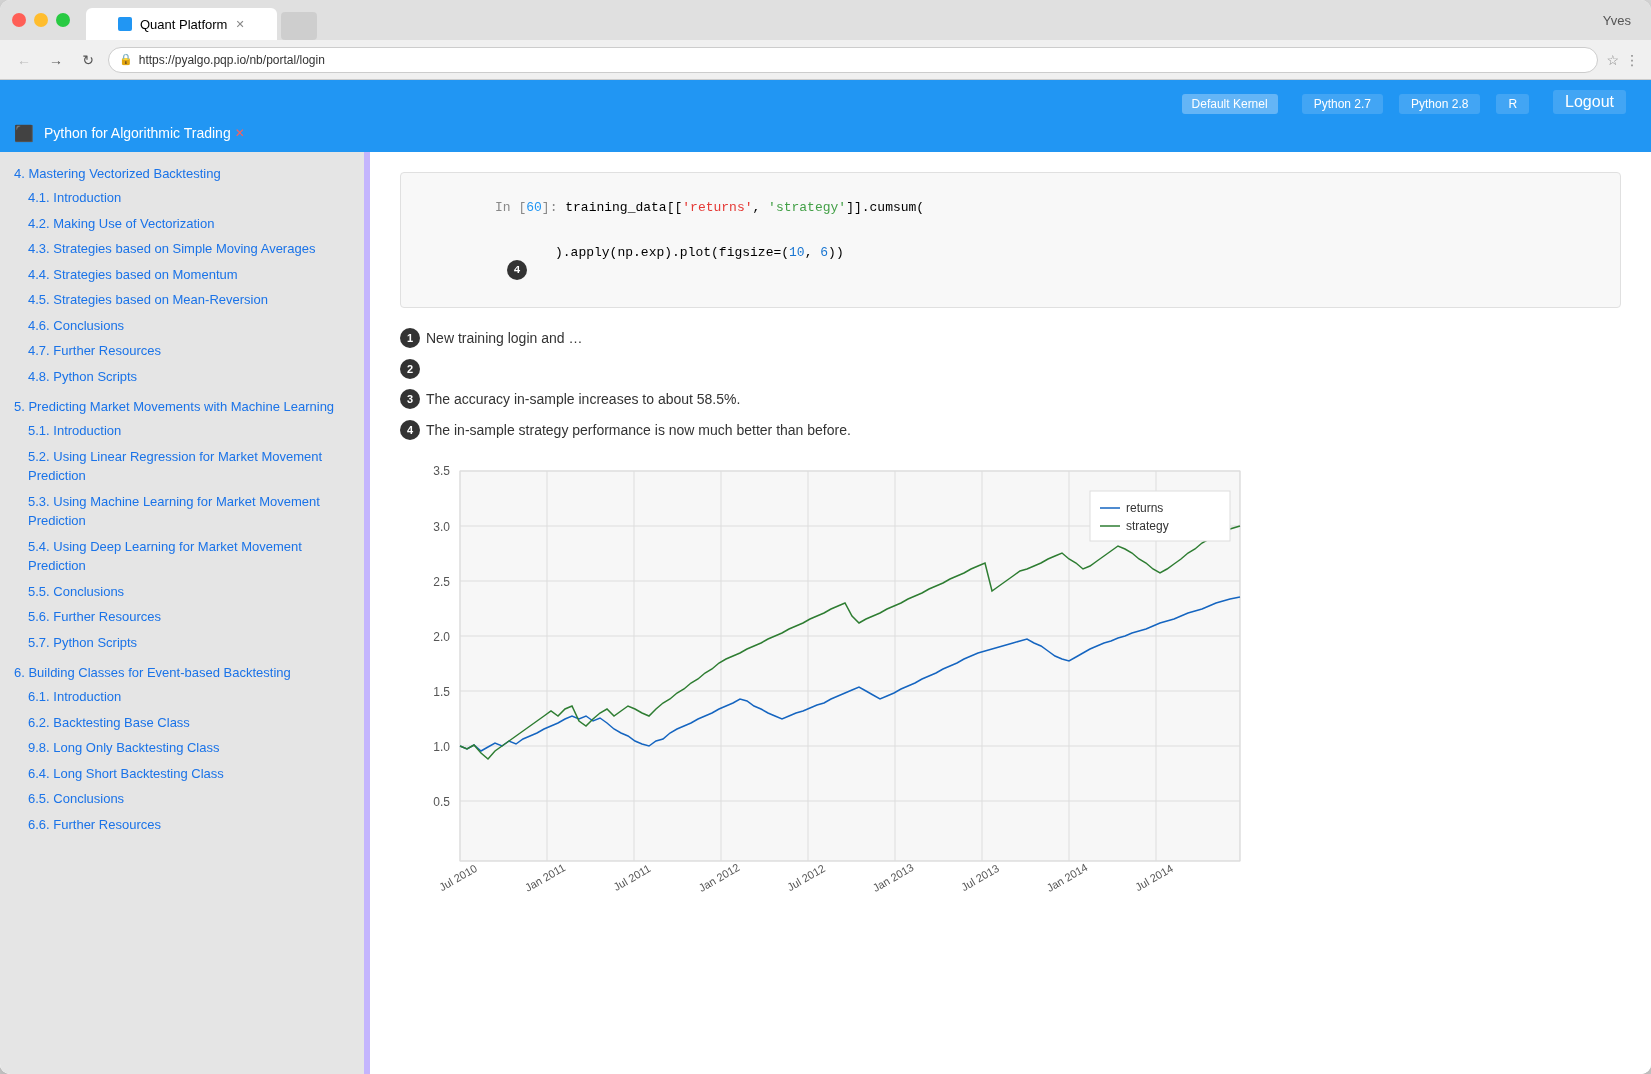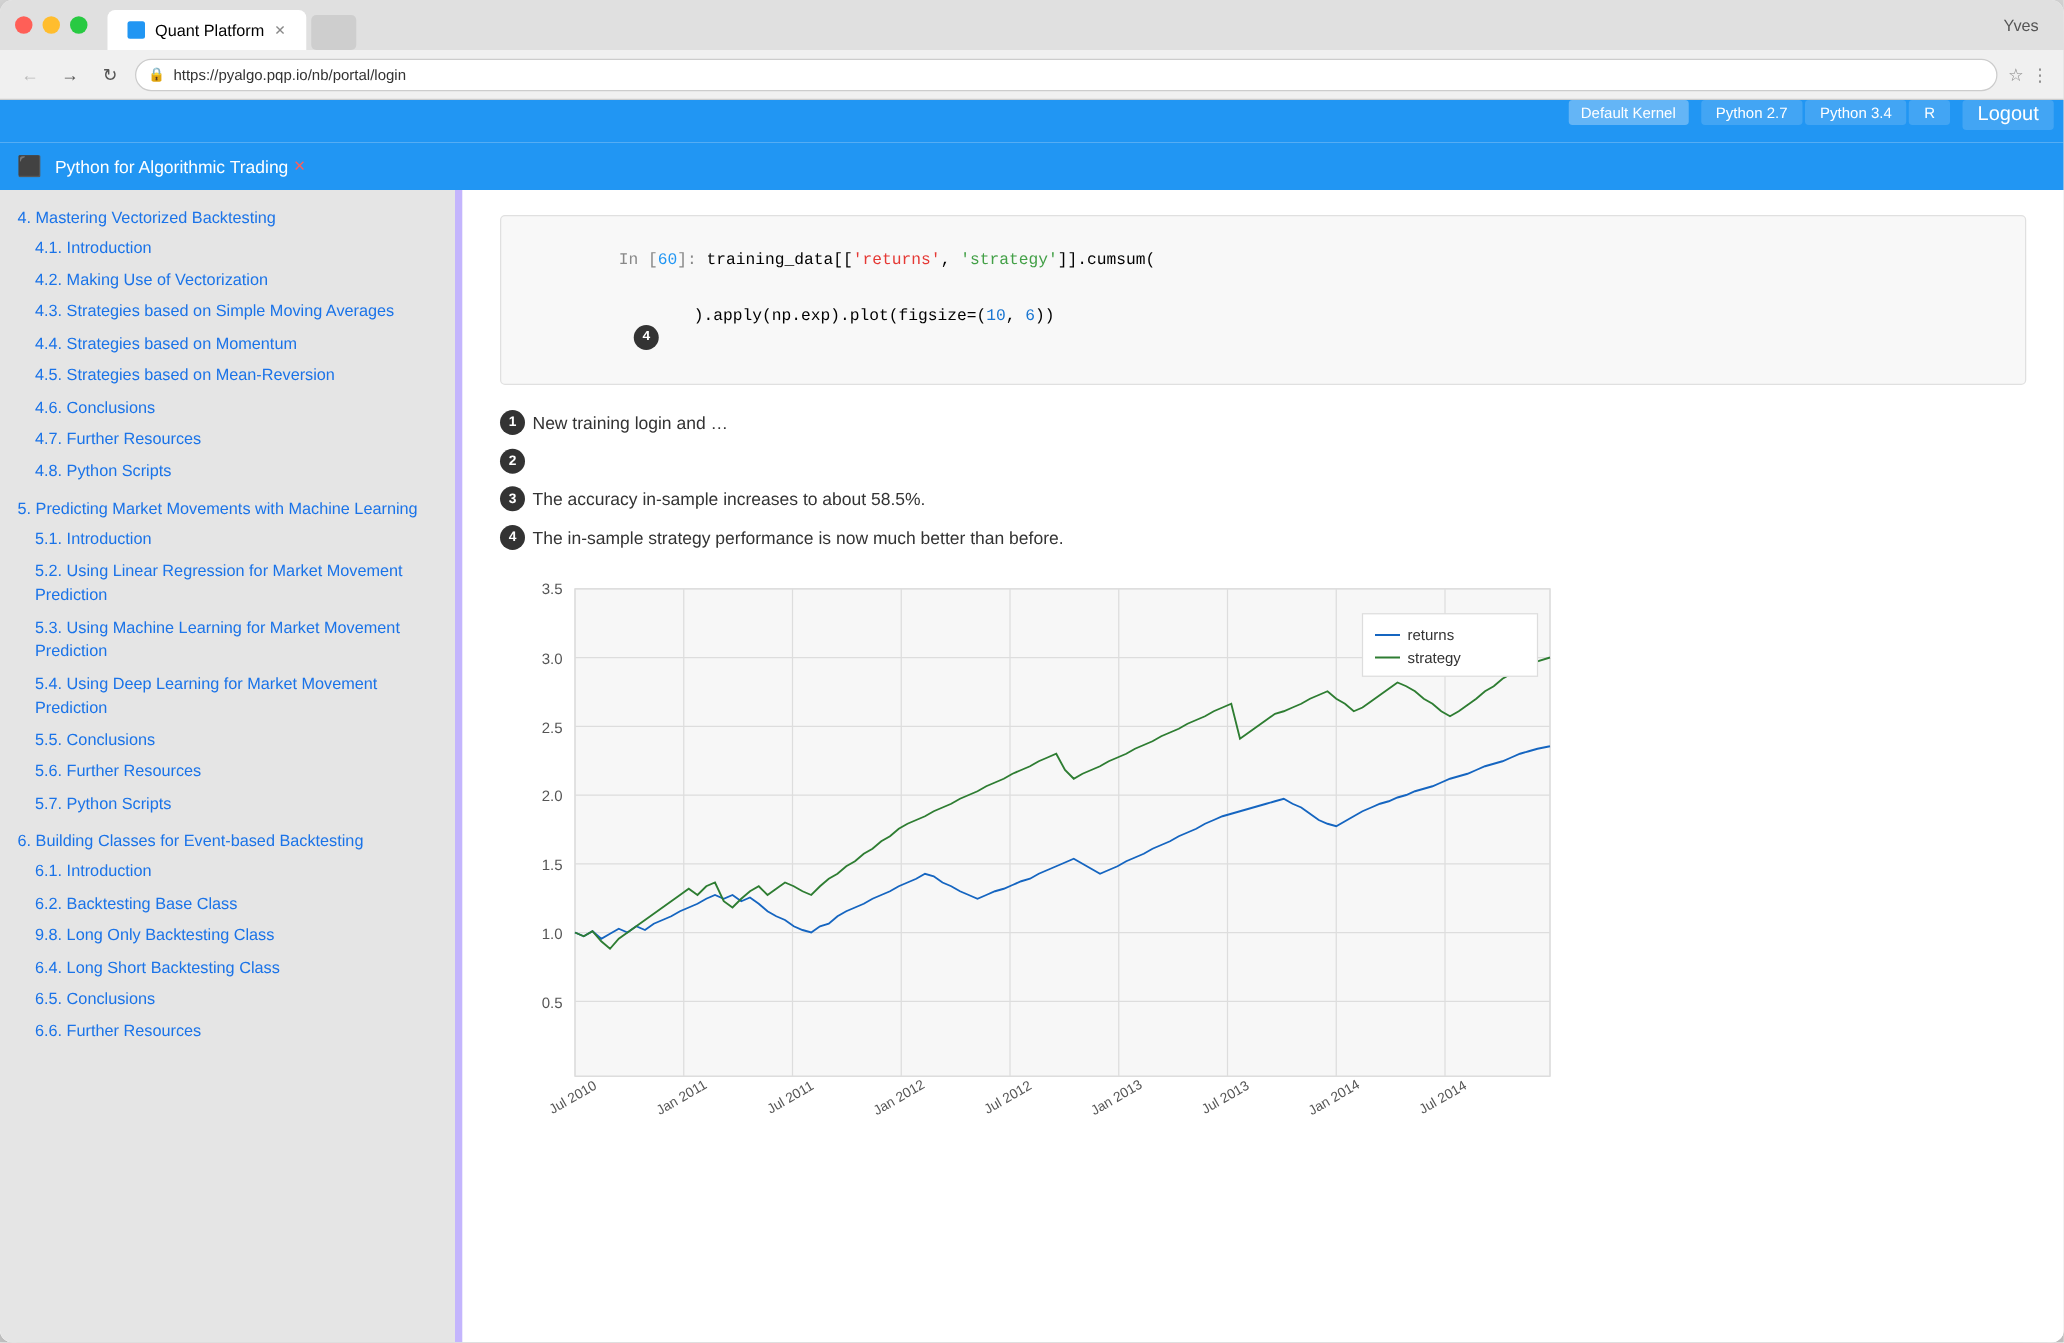--- a/index.html
+++ b/index.html
@@ -9,35 +9,35 @@
     .window { width: 1651px; height: 1074px; background: #f5f5f5; border-radius: 10px; overflow: hidden; display: flex; flex-direction: column; box-shadow: 0 10px 40px rgba(0,0,0,0.4); }
 
     
     .titlebar { height: 40px; background: #e0e0e0; display: flex; align-items: center; padding: 0 12px; gap: 8px; flex-shrink: 0; }
     .traffic-lights { display: flex; gap: 8px; }
     .tl { width: 14px; height: 14px; border-radius: 50%; }
     .tl-red { background: #ff5f57; }
     .tl-yellow { background: #ffbd2e; }
     .tl-green { background: #28ca42; }
     .tab-area { display: flex; align-items: flex-end; margin-left: 8px; height: 100%; }
-    .tab { background: white; border-radius: 6px 6px 0 0; padding: 6px 16px; font-size: 13px; display: flex; align-items: center; gap: 8px; height: 32px; }
+    .tab { background: white; border-radius: 6px 6px 0 0; padding: 6px 32px; font-size: 13px; display: flex; align-items: center; gap: 8px; height: 32px; }
     .tab-close { color: #888; font-size: 11px; cursor: pointer; }
     .tab-ghost { width: 36px; height: 28px; background: rgba(0,0,0,0.08); border-radius: 4px; margin-left: 4px; }
     .title-right { margin-left: auto; font-size: 13px; color: #555; padding-right: 8px; }
 
     
     .addressbar { height: 40px; background: #f0f0f0; display: flex; align-items: center; padding: 0 12px; gap: 8px; border-bottom: 1px solid #ccc; flex-shrink: 0; }
     .nav-btn { width: 24px; height: 24px; display: flex; align-items: center; justify-content: center; color: #555; font-size: 14px; cursor: pointer; }
     .nav-btn.disabled { color: #bbb; }
     .url-bar { flex: 1; background: white; border: 1px solid #ccc; border-radius: 14px; height: 26px; display: flex; align-items: center; padding: 0 10px; gap: 6px; font-size: 12px; color: #333; }
     .url-bar .lock-icon { color: #666; font-size: 11px; }
     .addr-right { display: flex; gap: 6px; color: #888; font-size: 14px; }
 
     
-    .kernelbar { height: 34px; background: #2196f3; display: flex; align-items: flex-start; justify-content: flex-end; padding: 0 8px; gap: 2px; flex-shrink: 0; }
+    .kernelbar { height: 34px; background: #2196f3; display: flex; align-items: flex-end; justify-content: flex-end; padding: 0 25px; gap: 16px; flex-shrink: 0; }
     .kernel-label { color: white; font-size: 12px; margin-right: 8px; background: rgba(255,255,255,0.3); padding: 3px 10px; border-radius: 3px; }
     .kernel-btn { background: rgba(255,255,255,0.15); color: white; border: none; padding: 3px 12px; font-size: 12px; cursor: pointer; border-radius: 3px; }
     .logout-btn { background: rgba(255,255,255,0.15); color: white; border: none; padding: 3px 12px; font-size: 16px; cursor: pointer; border-radius: 3px; margin-left: 8px; }
 
     
     .notebookbar { height: 38px; background: #2196f3; display: flex; align-items: center; padding: 0 14px; flex-shrink: 0; }
     .notebook-icon { color: #ff9800; font-size: 14px; font-weight: bold; margin-right: 10px; }
     .notebook-title { color: white; font-size: 14px; font-weight: 500; }
     .notebook-close { color: #ff5f57; font-size: 12px; margin-left: 4px; cursor: pointer; }
 
@@ -109,21 +109,21 @@
     </div>
     <div class="addr-right">
       <span>☆</span>
       <span>⋮</span>
     </div>
   </div>
 
   <div class="kernelbar">
     <span class="kernel-label">Default Kernel</span>
     <button class="kernel-btn">Python 2.7</button>
-    <button class="kernel-btn">Python 3.4</button>
+    <button class="kernel-btn">Python 2.8</button>
     <button class="kernel-btn">R</button>
     <button class="logout-btn">Logout</button>
   </div>
 
   <div class="notebookbar">
     <span class="notebook-icon" style="color:#ff9800;font-size:16px;">⬛</span>
     <span class="notebook-title">Python for Algorithmic Trading</span>
     <span class="notebook-close">✕</span>
   </div>
 

